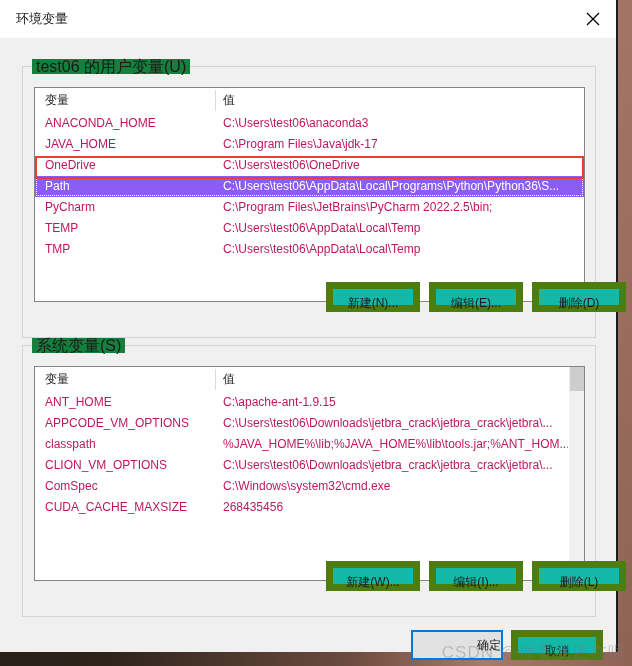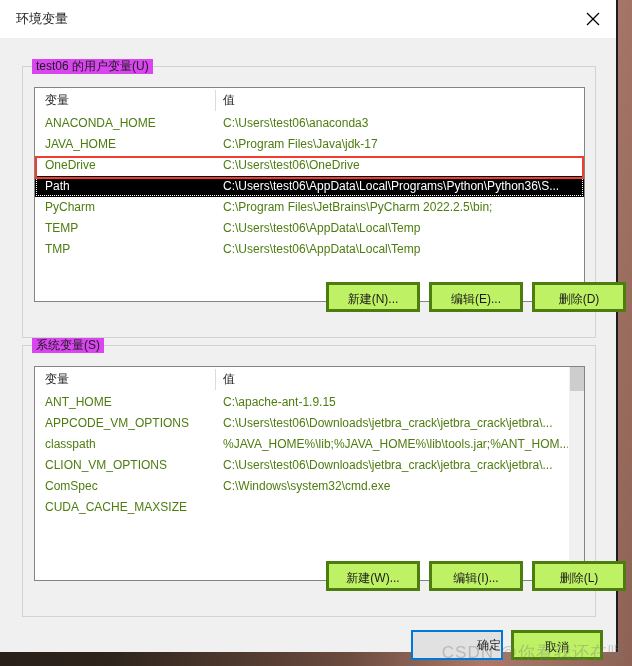--- a/index.html
+++ b/index.html
@@ -70,23 +70,23 @@
   
   .groupbox {
     position: absolute;
     border: 1px solid #d3d3d3;
     box-sizing: border-box;
   }
   .groupbox > .legend {
     position: absolute;
     top: -8px;
     left: 9px;
-    background: #d946ef;
+    background: #15803d;
     padding: 0 4px;
-    font-size: 12px;
+    font-size: 16px;
     color: #1a1a1a;
     line-height: 15px;
     white-space: nowrap;
   }
   #user-group {
     left: 22px;
     top: 28px;
     width: 574px;
     height: 272px;
   }
@@ -139,29 +139,29 @@
     height: 21px;
     position: relative;
     white-space: nowrap;
     overflow: hidden;
   }
   .lv-row .cell {
     position: absolute;
     top: 3px;
     font-size: 12px;
     line-height: 15px;
-    color: #4d7c0f;
+    color: #be185d;
     white-space: nowrap;
     overflow: hidden;
     text-overflow: clip;
   }
   .lv-row .cell.name { left: 10px; width: 172px; }
   .lv-row .cell.value { left: 188px; width: 352px; }
   .lv-row.selected {
-    background: #000000;
+    background: #8b5cf6;
     outline: 1px dotted #ffffff;
     outline-offset: -2px;
   }
   .lv-row.selected .cell { color: #ffffff; }
   .lv-row.hover {
     background: #f5f5f5;
   }
   .lv-row.selected .cell.value { width: 345px; }
 
   
@@ -204,22 +204,22 @@
     display: flex;
     align-items: center;
     justify-content: center;
     color: #606060;
     font-size: 9px;
   }
 
   
   .btn {
     position: absolute;
-    background: #bef264;
-    border: 3px solid #4d7c0f;
+    background: #14b8a6;
+    border: 7px solid #4d7c0f;
     box-sizing: border-box;
     font-family: "Liberation Sans", "DejaVu Sans", sans-serif;
     font-size: 12px;
     color: #1a1a1a;
     text-align: center;
     line-height: 28px;
     height: 30px;
     width: 94px;
     cursor: default;
     padding: 0;
@@ -358,20 +358,21 @@
             <div class="lv-row">
               <div class="cell name">CLION_VM_OPTIONS</div>
               <div class="cell value">C:\Users\test06\Downloads\jetbra_crack\jetbra_crack\jetbra\...</div>
             </div>
             <div class="lv-row">
               <div class="cell name">ComSpec</div>
               <div class="cell value">C:\Windows\system32\cmd.exe</div>
             </div>
             <div class="lv-row">
               <div class="cell name">CUDA_CACHE_MAXSIZE</div>
+              <div class="cell value">268435456</div>
             </div>
           </div>
         <div class="scrollbar">
           <div class="scroll-thumb"></div>
           <div class="scroll-arrow">
             <svg width="10" height="7" viewBox="0 0 10 7" aria-hidden="true">
               <polyline points="1,1 5,5.4 9,1" fill="none" stroke="#505050" stroke-width="1.4"></polyline>
             </svg>
           </div>
         </div>

